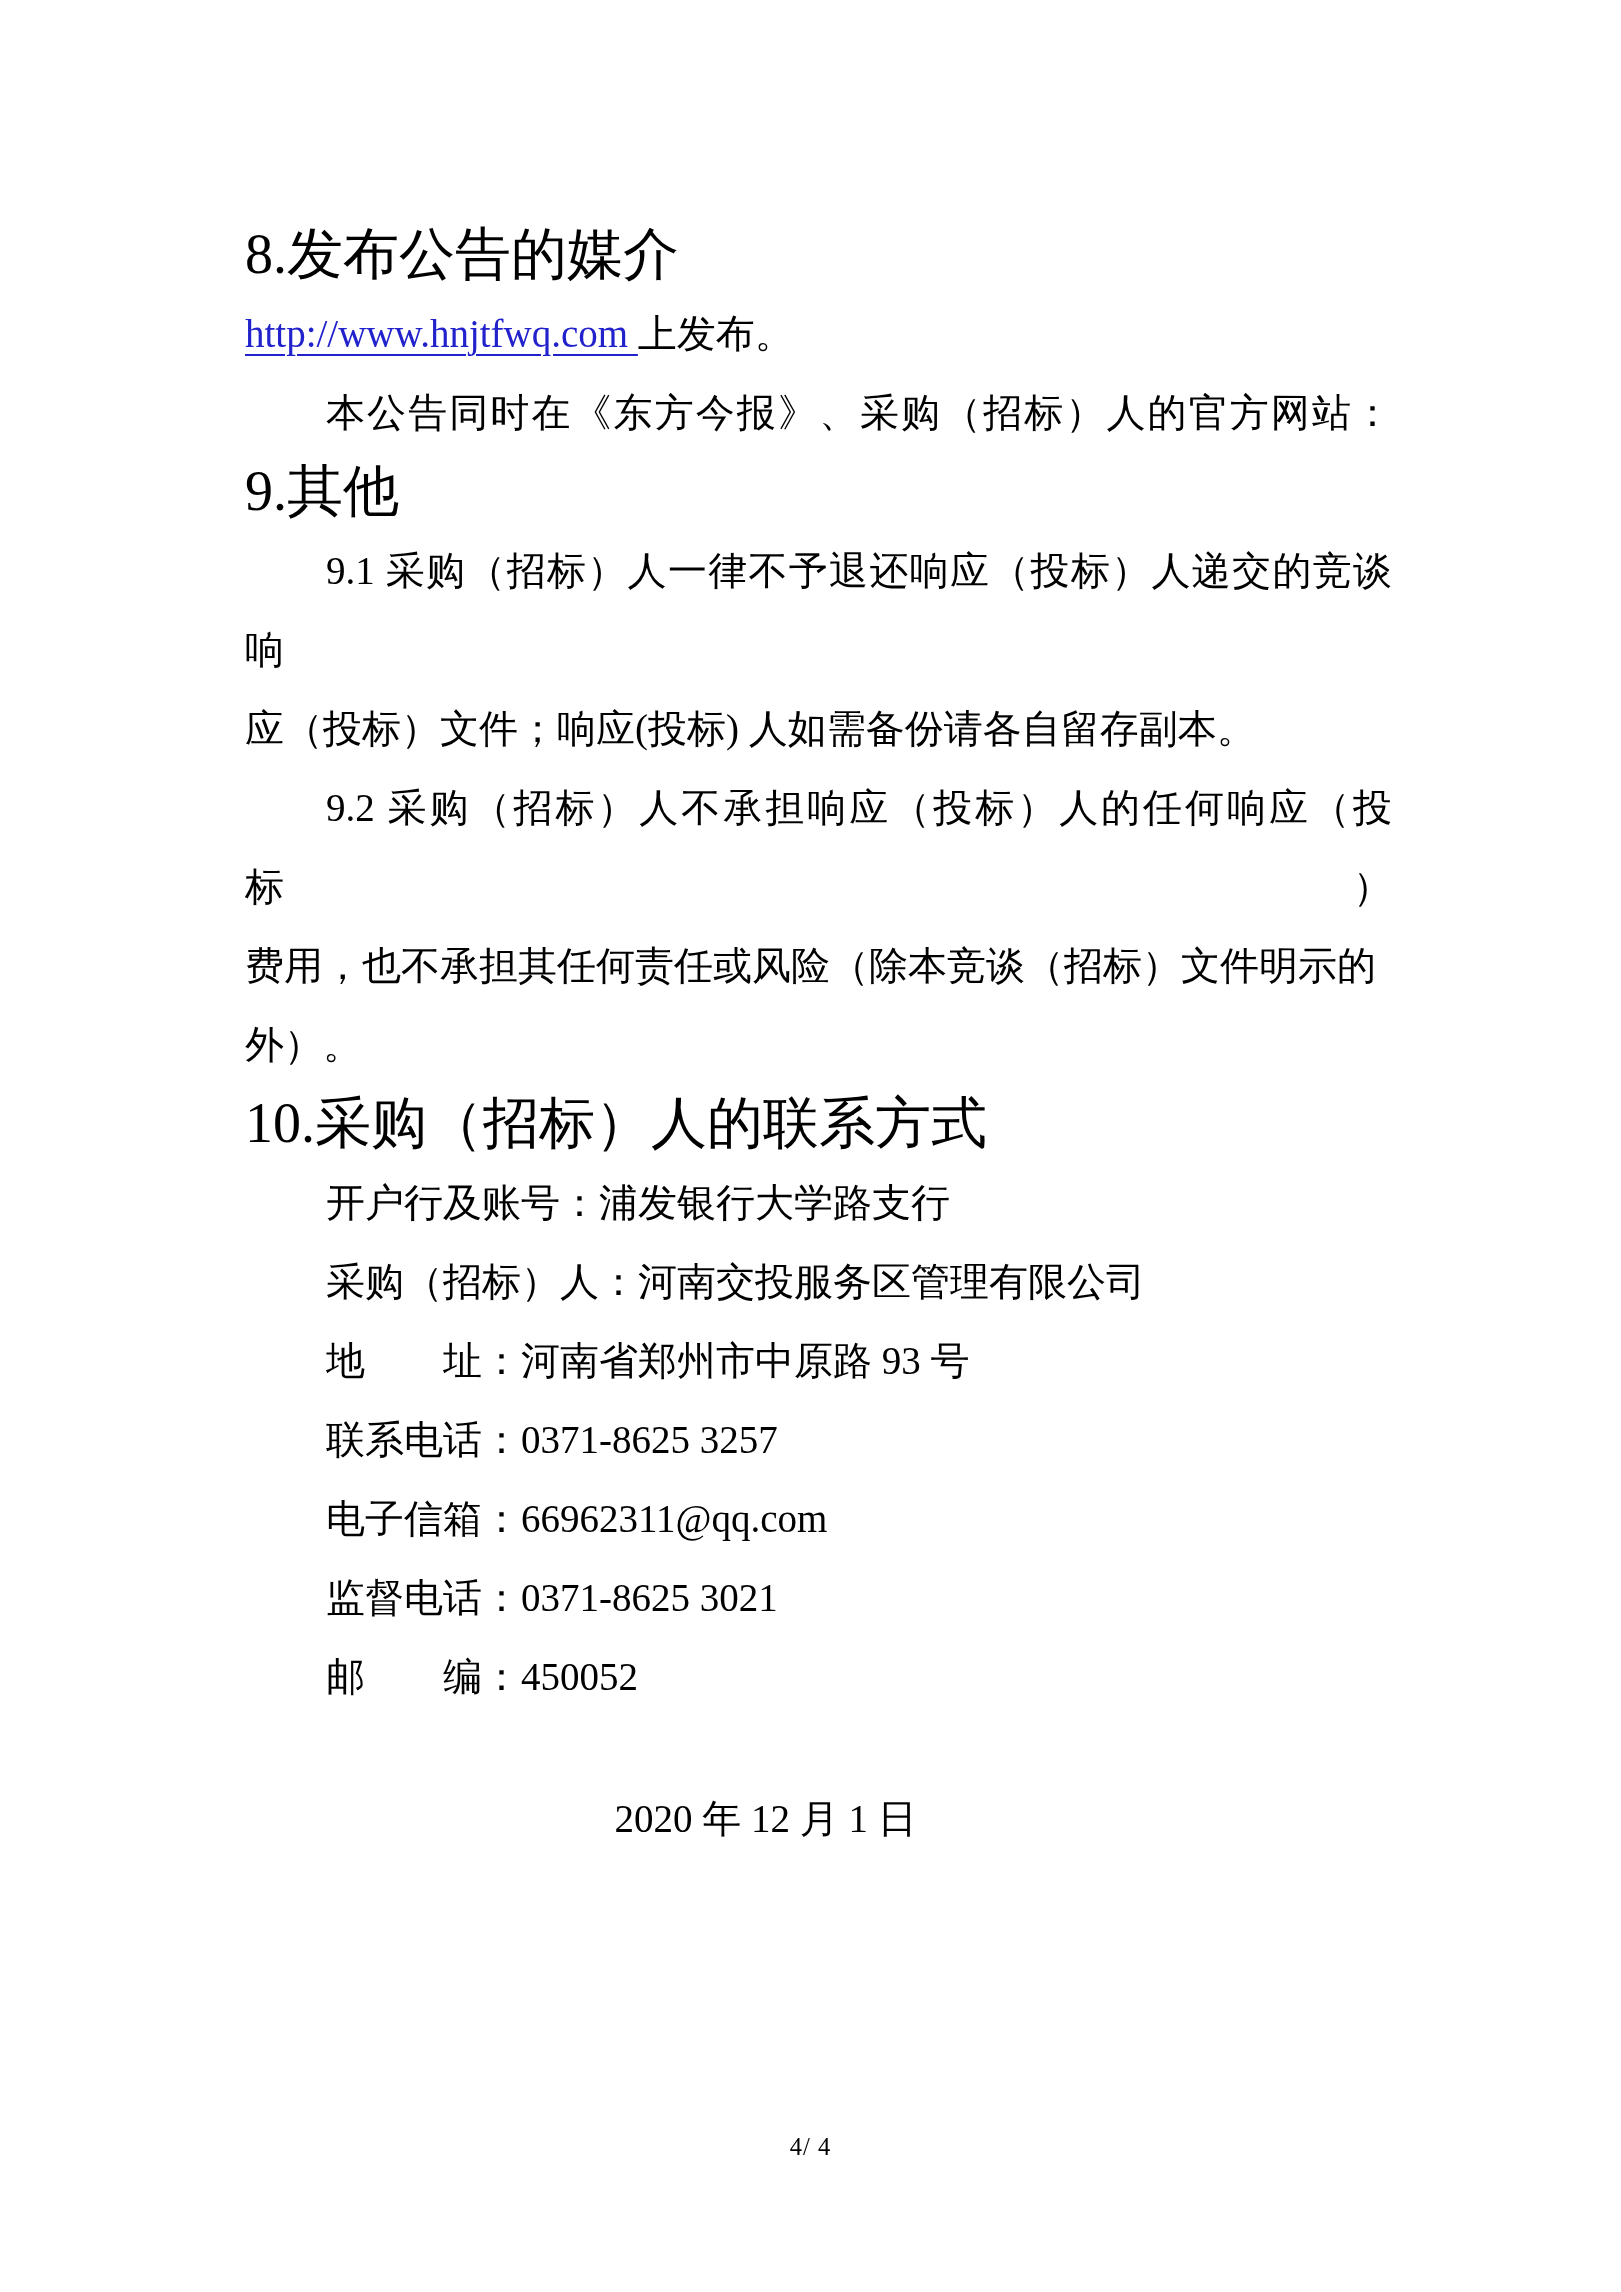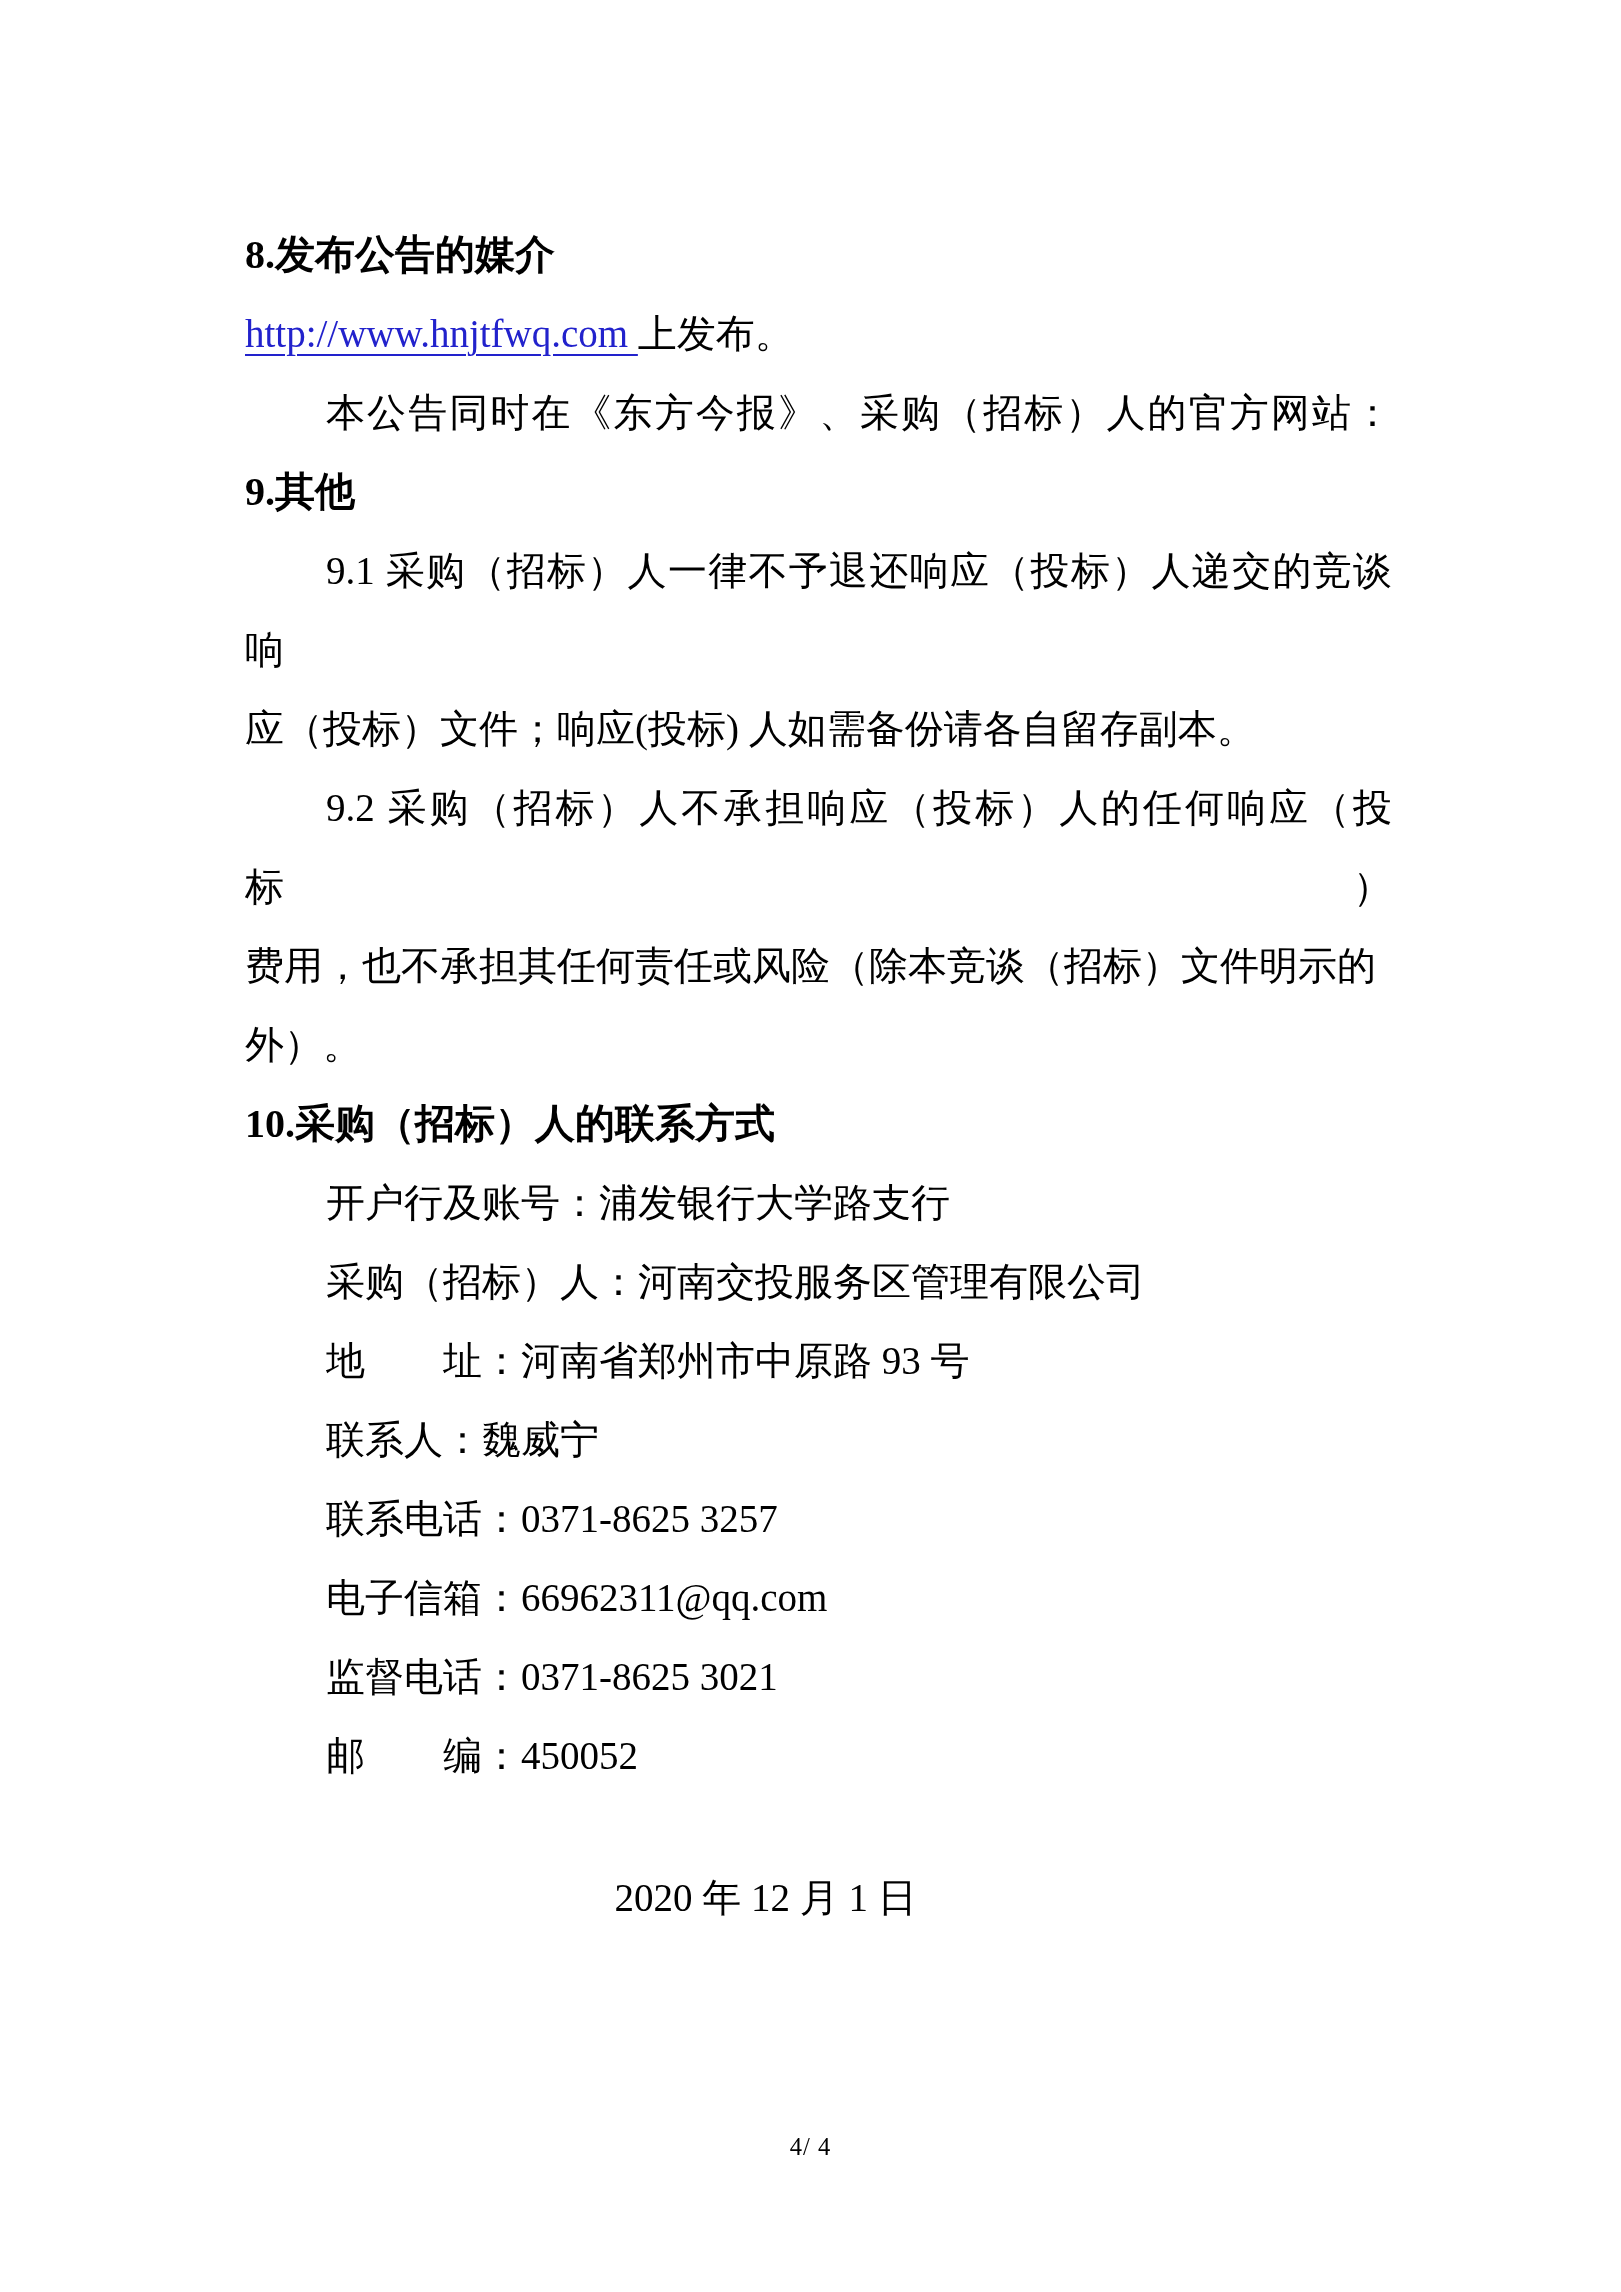--- a/index.html
+++ b/index.html
@@ -15,22 +15,22 @@
   .content {
     position: absolute;
     left: 245px;
     right: 229px;
     top: 215px;
     font-size: 39px;
     line-height: 79px;
   }
   .line { white-space: pre-wrap; }
   .heading {
-    font-weight: bold;
-    font-size: 40px;
+    font-weight: normal;
+    font-size: 56px;
   }
   .indent { text-indent: 81px; }
   .indent-deep { text-indent: 345px; }
   .fill {
     text-align: justify;
     text-align-last: justify;
   }
   .hyperlink {
     color: #2222CC;
     text-decoration: underline;
@@ -72,21 +72,20 @@
     <div class="line">应（投标）文件；响应(投标) 人如需备份请各自留存副本。</div>
 
     <div class="line indent fill">9.2 采购（招标）人不承担响应（投标）人的任何响应（投标）</div>
     <div class="line">费用，也不承担其任何责任或风险（除本竞谈（招标）文件明示的外）。</div>
 
     <div class="line heading">10.采购（招标）人的联系方式</div>
 
     <div class="line indent">开户行及账号：浦发银行大学路支行</div>
     <div class="line indent">采购（招标）人：河南交投服务区管理有限公司</div>
     <div class="line indent">地　　址：河南省郑州市中原路 93 号</div>
-    <div class="line indent">联系人：魏威宁</div>
     <div class="line indent">联系电话：0371-8625 3257</div>
     <div class="line indent">电子信箱：66962311@qq.com</div>
     <div class="line indent">监督电话：0371-8625 3021</div>
     <div class="line indent">邮　　编：450052</div>
 
     <div class="line date-line">2020 年 12 月 1 日</div>
   </div>
 
   <div class="page-footer">4/ 4</div>
 </div>

